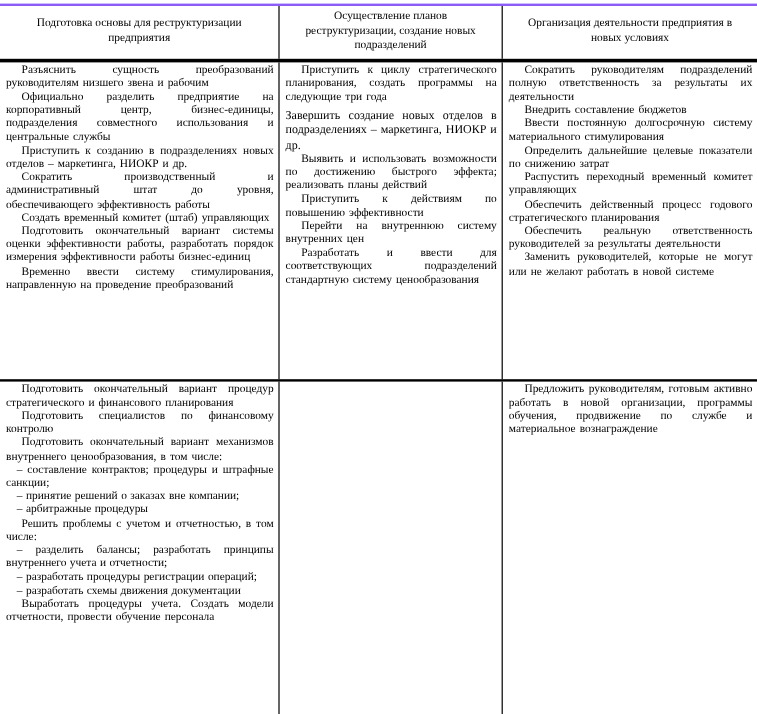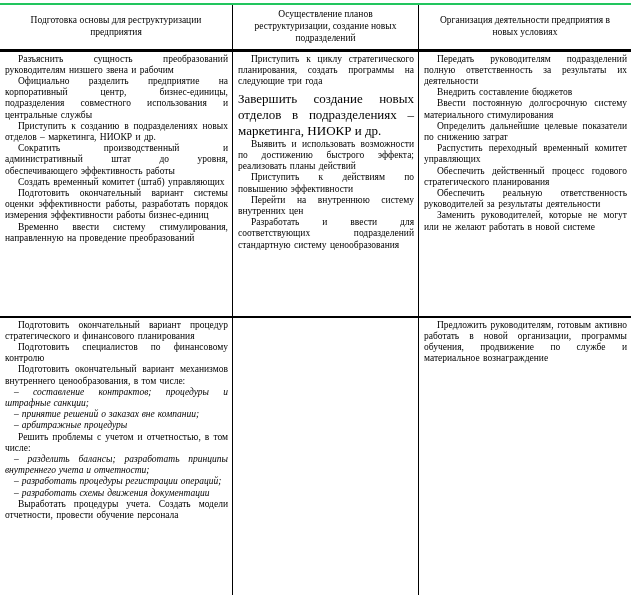--- a/index.html
+++ b/index.html
@@ -6,21 +6,21 @@
   html, body { background: #ffffff; }
   body {
     width: 631px; height: 595px;
     font-family: "Liberation Serif", "DejaVu Serif", serif;
     color: #000;
     overflow: hidden;
   }
   .doc { width: 631px; height: 595px; padding-top: 3px; }
   .tbl { width: 631px; }
   .grid { display: grid; grid-template-columns: 232px 186px 213px; }
-  .head-row { border-top: 2px solid #22c55e; border-bottom: 3px solid #000; }
+  .head-row { border-top: 2px solid #8b5cf6; border-bottom: 3px solid #000; }
   .hcell {
     min-height: 33px;
     display: flex; align-items: center; justify-content: center;
     text-align: center;
     font-size: 9.5px; line-height: 1.25;
     padding: 4px 14px;
   }
   .hcell + .hcell { border-left: 1px solid #000; }
   .body-row1 { height: 266px; border-bottom: 2px solid #000; }
   .body-row2 { height: 344px; border-bottom: 3px solid #000; }
@@ -31,23 +31,23 @@
     height: 100%;
   }
   .cell + .cell { border-left: 1px solid #000; }
   .para {
     text-align: justify;
     text-indent: 13px;
     line-height: 1.18;
     margin-top: 0;
     word-spacing: 1px;
   }
-  .para.dash { text-indent: 9px; word-spacing: 0.5px; font-style: italic; }
+  .para.dash { text-indent: 9px; word-spacing: 0.5px; }
   .para.large {
-    font-size: 13px;
+    font-size: 10px;
     text-indent: 0;
     line-height: 1.22;
     margin-top: 4px;
     word-spacing: 0;
   }
 </style>
 </head>
 <body>
 
 <div class="doc">
@@ -71,21 +71,21 @@
         </div>
       <div class="cell">
           <p class="para">Приступить к циклу стратегического планирования, создать программы на следующие три года</p>
           <p class="para large">Завершить создание новых отделов в подразделениях – маркетинга, НИОКР и др.</p>
           <p class="para">Выявить и использовать возможности по достижению быстрого эффекта; реализовать планы действий</p>
           <p class="para">Приступить к действиям по повышению эффективности</p>
           <p class="para">Перейти на внутреннюю систему внутренних цен</p>
           <p class="para">Разработать и ввести для соответствующих подразделений стандартную систему ценообразования</p>
         </div>
       <div class="cell">
-          <p class="para">Передать руководителям подразделений полную ответственность за результаты их деятельности</p>
+          <p class="para">Сократить руководителям подразделений полную ответственность за результаты их деятельности</p>
           <p class="para">Внедрить составление бюджетов</p>
           <p class="para">Ввести постоянную долгосрочную систему материального стимулирования</p>
           <p class="para">Определить дальнейшие целевые показатели по снижению затрат</p>
           <p class="para">Распустить переходный временный комитет управляющих</p>
           <p class="para">Обеспечить действенный процесс годового стратегического планирования</p>
           <p class="para">Обеспечить реальную ответственность руководителей за результаты деятельности</p>
           <p class="para">Заменить руководителей, которые не могут или не желают работать в новой системе</p>
         </div>
     </div>
 

